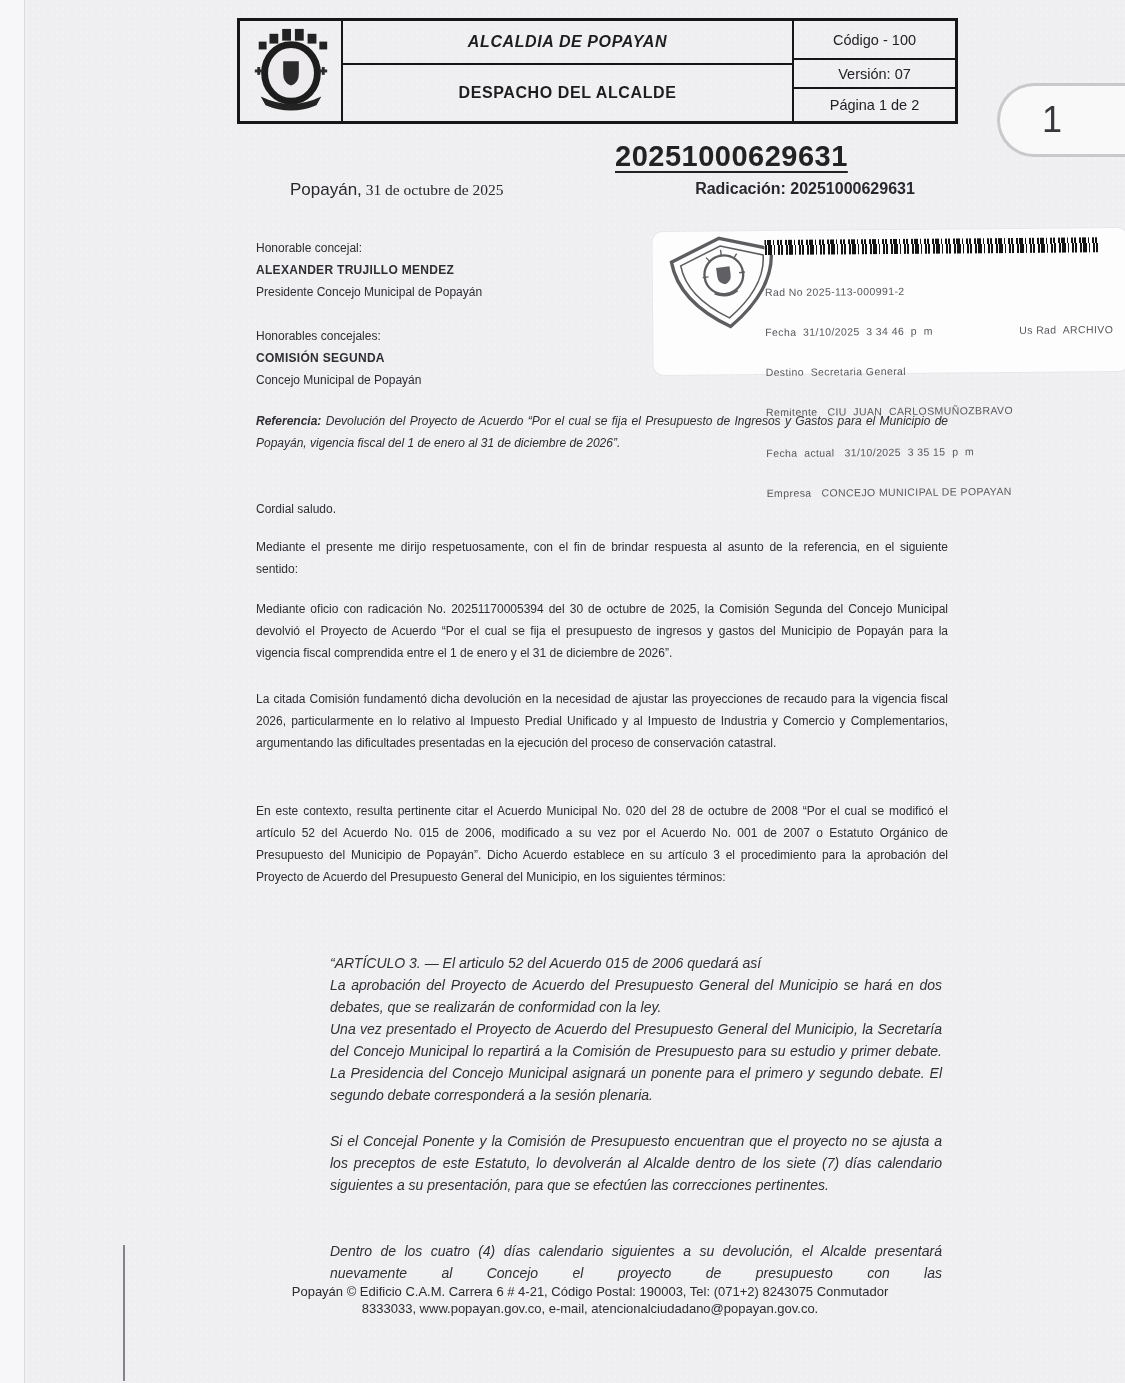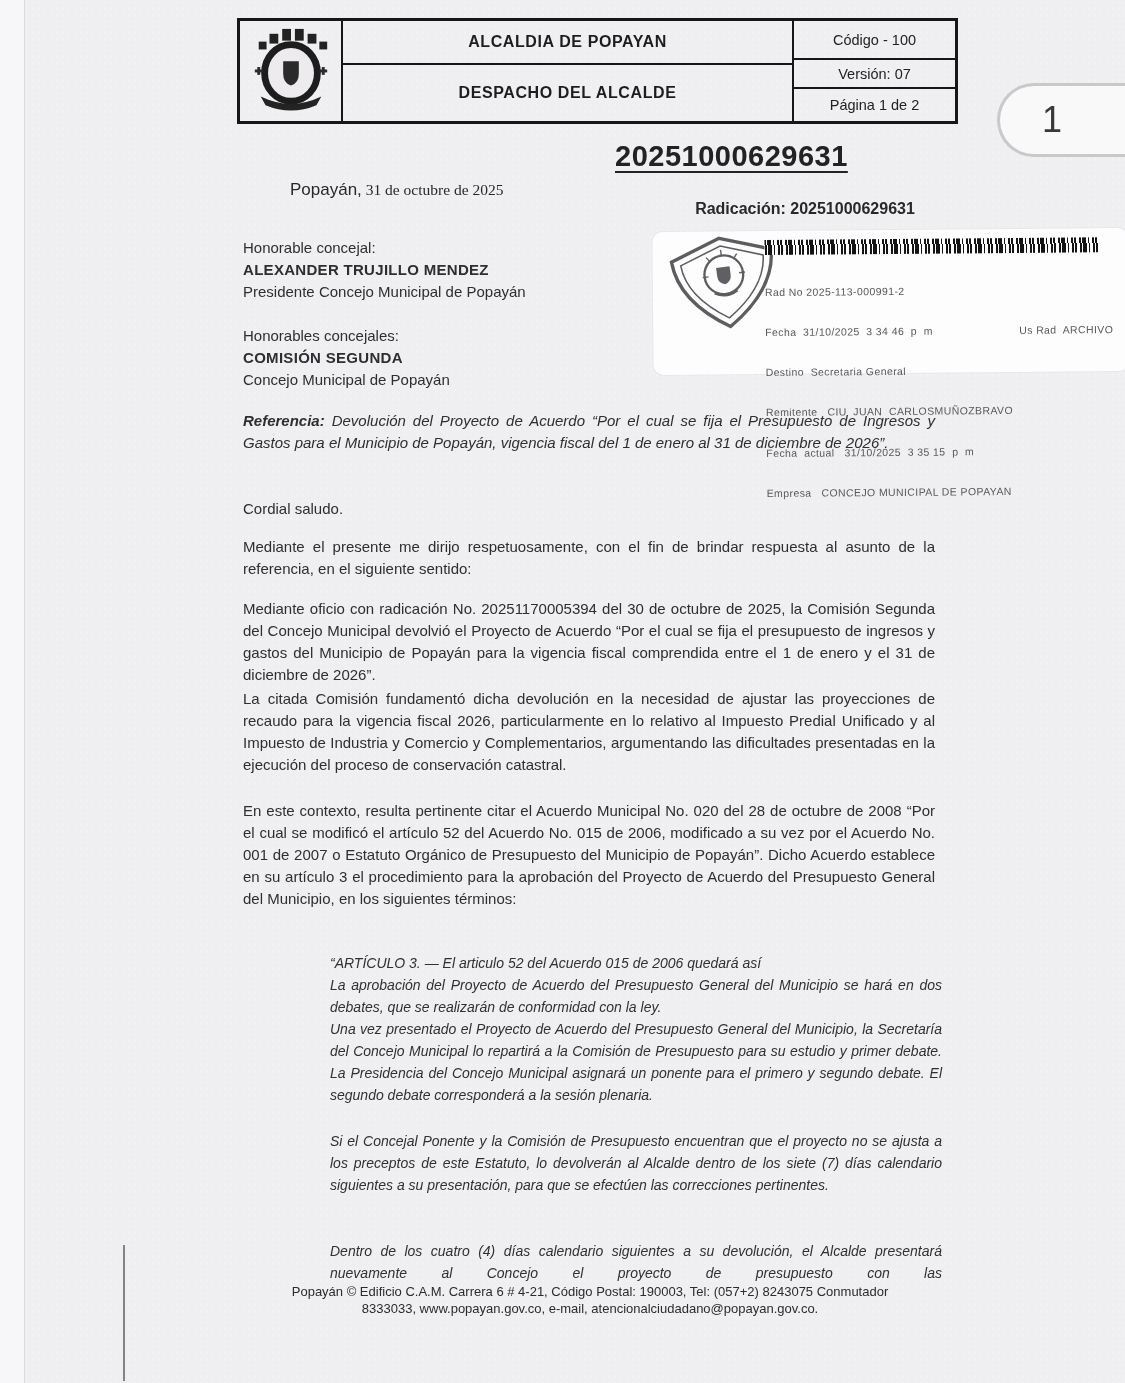--- a/index.html
+++ b/index.html
@@ -18,43 +18,43 @@
   .scan-line{ position:absolute; left:123px; top:1245px; width:2px; height:136px; background:#85838a; }
 
   
   .hdr{ position:absolute; left:237px; top:18px; width:721px; height:106px;
     display:grid; grid-template-columns:103px 1fr 161px;
     border:3px solid #161616; background:transparent; }
   .hdr-logo{ border-right:2px solid #161616; display:flex; align-items:center; justify-content:center; }
   .hdr-center{ display:grid; grid-template-rows:44px 1fr; border-right:2px solid #161616; }
   .hdr-center > div{ display:flex; align-items:center; justify-content:center;
     font-weight:bold; font-size:16px; letter-spacing:.6px; color:#1d1d1f; }
-  .hdr-center > div:first-child{ border-bottom:2px solid #161616; }
+  .hdr-center > div:first-child{ border-bottom:2px solid #161616;font-style:italic; }
   .hdr-right{ display:grid; grid-template-rows:39px 29px 1fr; }
   .hdr-right > div{ display:flex; align-items:center; justify-content:center;
     font-size:14.5px; color:#222226; }
   .hdr-right > div:nth-child(1), .hdr-right > div:nth-child(2){ border-bottom:2px solid #161616; }
 
   
   .pill{ position:absolute; left:997px; top:83px; width:170px; height:74px;
     background:#f9f9fa; border:3px solid #c9c9cb; border-right:none;
     border-radius:40px 0 0 40px; display:flex; align-items:center;
     padding-left:42px; font-size:36px; color:#39393d; }
 
   
   .rad-big{ position:absolute; left:615px; top:140px; width:380px; text-align:left;
     font-size:29px; font-weight:600; letter-spacing:.5px; color:#222;
     text-decoration:underline; text-decoration-thickness:2px; text-underline-offset:5px; }
   .rad-line{ position:absolute; left:615px; top:180px; width:380px; text-align:center;
-    font-size:16px; font-weight:600; color:#28282c;margin-top:20px; }
+    font-size:16px; font-weight:600; color:#28282c; }
 
   .dateline{ position:absolute; left:250px; top:180px; font-size:17px; color:#28282c;margin-left:40px; }
   .dateline .date-serif{ font-family:"Liberation Serif", serif; font-size:15.5px; }
 
-  .block{ position:absolute; left:243px; width:692px; font-size:15px; line-height:22px; color:#2e2e32; }
+  .block{ position:absolute; left:256px; width:692px; font-size:12px; line-height:22px; color:#2e2e32; }
   .addr{ line-height:22px; }
   .addr .bold{ font-weight:bold; letter-spacing:.3px; }
 
   
   .sticker{ position:absolute; left:653px; top:230px; width:475px; height:143px;
     background:#fdfdfe; border-radius:10px; transform:rotate(-.5deg);
     box-shadow:0 0 0 1px rgba(0,0,0,.03); }
   .seal{ position:absolute; left:14px; top:2px; width:116px; height:98px;
     transform:rotate(-7deg); opacity:.88; }
   .barcode{ position:absolute; left:112px; top:9px; width:334px; height:15px;
@@ -187,17 +187,17 @@
 
   <div class="quote" style="top:952px">
     <div>“ARTÍCULO 3. — El articulo 52 del Acuerdo 015 de 2006 quedará así</div>
     <div>La aprobación del Proyecto de Acuerdo del Presupuesto General del Municipio se hará en dos debates, que se realizarán de conformidad con la ley.</div>
     <div>Una vez presentado el Proyecto de Acuerdo del Presupuesto General del Municipio, la Secretaría del Concejo Municipal lo repartirá a la Comisión de Presupuesto para su estudio y primer debate. La Presidencia del Concejo Municipal asignará un ponente para el primero y segundo debate. El segundo debate corresponderá a la sesión plenaria.</div>
   </div>
   <div class="quote" style="top:1130px">Si el Concejal Ponente y la Comisión de Presupuesto encuentran que el proyecto no se ajusta a los preceptos de este Estatuto, lo devolverán al Alcalde dentro de los siete (7) días calendario siguientes a su presentación, para que se efectúen las correcciones pertinentes.</div>
   <div class="quote q-last" style="top:1240px">Dentro de los cuatro (4) días calendario siguientes a su devolución, el Alcalde presentará nuevamente al Concejo el proyecto de presupuesto con las</div>
 
   <div class="footer">
-    <div>Popayán © Edificio C.A.M. Carrera 6 # 4-21, Código Postal: 190003, Tel: (057+2) 8243075 Conmutador</div>
+    <div>Popayán © Edificio C.A.M. Carrera 6 # 4-21, Código Postal: 190003, Tel: (071+2) 8243075 Conmutador</div>
     <div>8333033, www.popayan.gov.co, e-mail, atencionalciudadano@popayan.gov.co.</div>
   </div>
 
 </div>
 
 </body></html>

